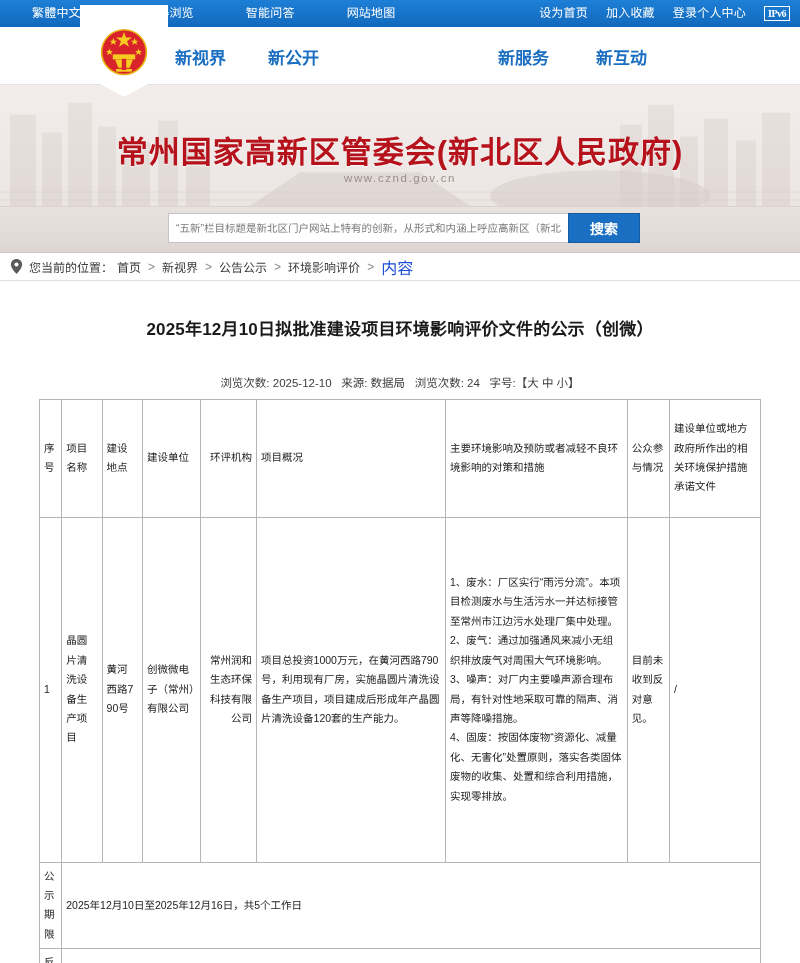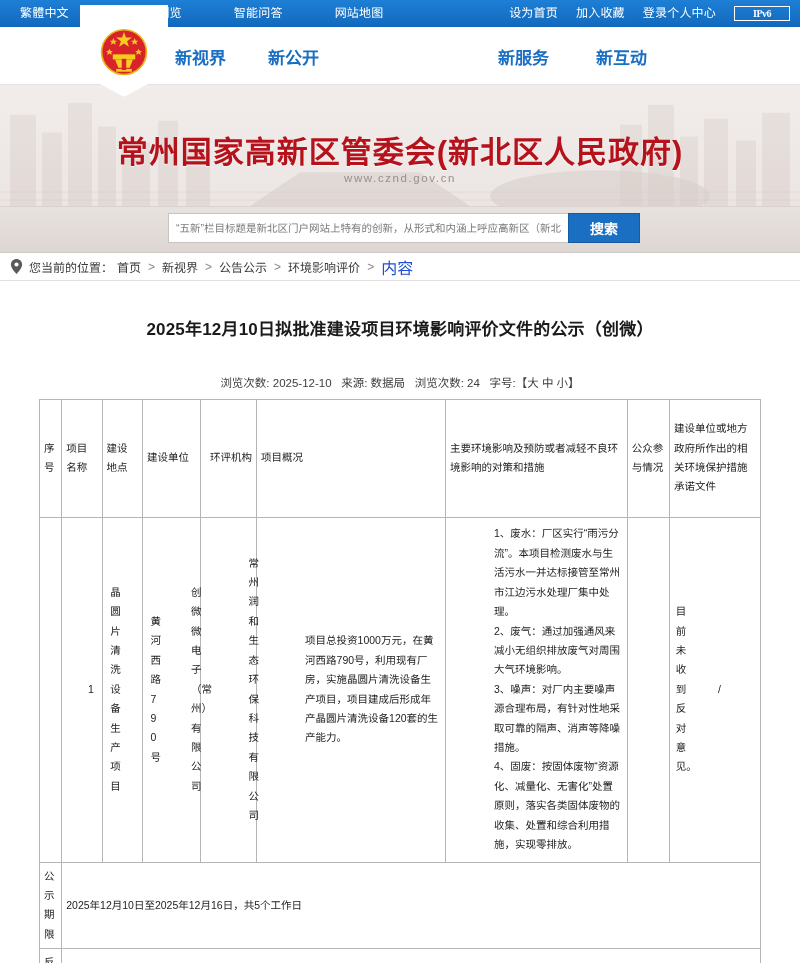--- a/index.html
+++ b/index.html
@@ -22,21 +22,21 @@
     height: 27px;
     background: linear-gradient(180deg, #1d7fd6 0%, #1874c9 50%, #1169bd 100%);
     display: flex;
     align-items: center;
     position: relative;
     z-index: 5;
   }
   .topbar-left {
     display: flex;
     align-items: center;
-    margin-left: 20px;
+    margin-left: 32px;
     gap: 0px;
   }
   .topbar-left .tl-item { margin-right: 52px; }
   .topbar .tl-item, .topbar .tr-item {
     color: #ffffff;
     font-size: 12px;
     line-height: 27px;
     white-space: nowrap;
     cursor: pointer;
     letter-spacing: 0.2px;
@@ -48,21 +48,21 @@
     display: flex;
     align-items: center;
     height: 27px;
     gap: 18px;
   }
   .ipv6-badge {
     border: 1.5px solid #ffffff;
     color: #ffffff;
     font-size: 10px;
     font-weight: bold;
-    padding: 0px 18px;
+    padding: 0px 3px;
     line-height: 13px;
     height: 15px;
     letter-spacing: -0.5px;
     display: flex;
     align-items: center;
     font-family: "Liberation Serif", serif;
   }
 
   
   .navrow {
@@ -254,21 +254,21 @@
   .col-name   { width: 40px; }
   .col-place  { width: 40px; }
   .col-unit   { width: 57px; }
   .col-agency { width: 56px; text-align: right; }
   .col-brief  { width: 187px; }
   .col-impact { width: 180px; }
   .col-public { width: 42px; }
   .col-commit { width: 90px; }
 
   .hdr-row td { vertical-align: middle; height: 118px; }
-  .body-row td { vertical-align: middle; height: 345px; padding-left: 48px; }
+  .body-row td { vertical-align: middle; height: 345px; }
   .body-row td.col-brief,
   .body-row td.col-impact { vertical-align: middle; }
   .impact-cell { white-space: pre-line; }
   .foot-label { width: 64px; vertical-align: middle; }
   .foot-row-1 td { height: 22px; }
   .foot-row-2 td { height: 48px; }
   .foot-value { padding-left: 6px; }
 </style>
 </head>
 <body>

